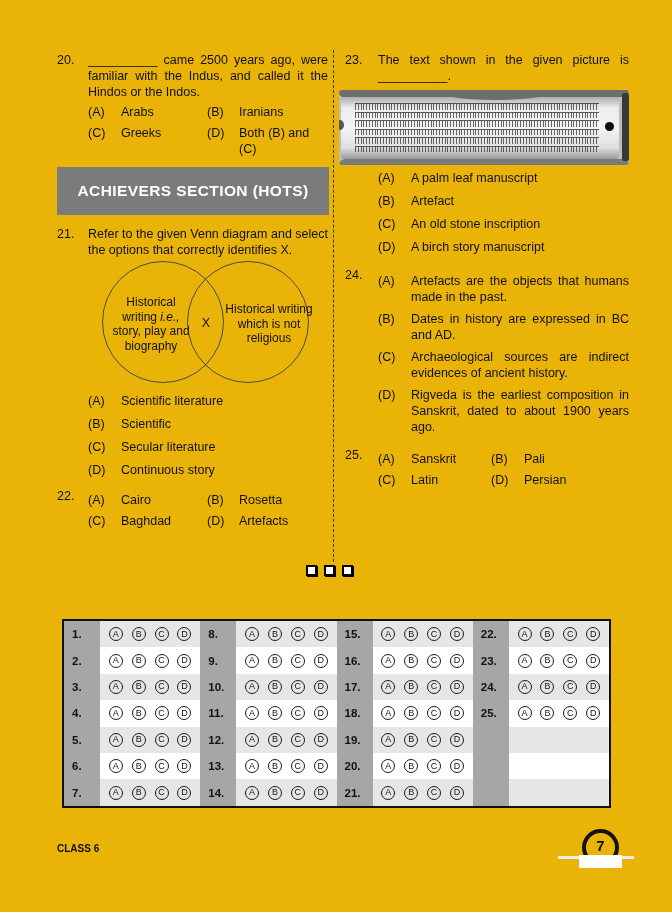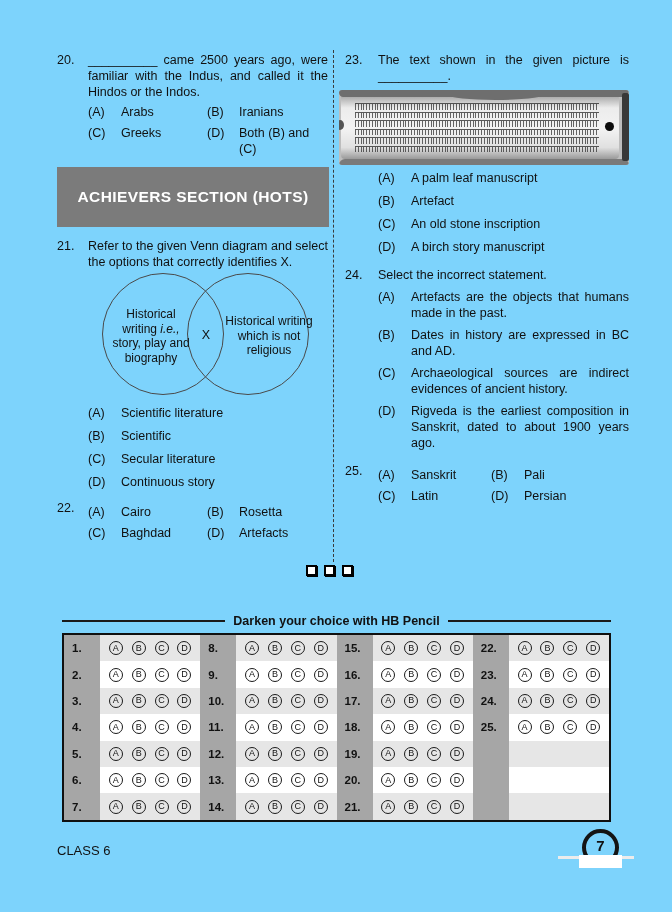--- a/index.html
+++ b/index.html
@@ -1,18 +1,18 @@
 <!DOCTYPE html>
 <html><head>
 <meta charset="utf-8">
 <style>
   * { margin:0; padding:0; box-sizing:border-box; }
   html,body { background:#ffffff; }
   .page {
-    position:relative; width:672px; height:912px; background:#7dd3fc;
+    position:relative; width:672px; height:912px; background:#eab308;
     font-family:"Liberation Sans","DejaVu Sans",sans-serif; color:#111;
     overflow:hidden;
   }
   
   .divider { position:absolute; left:333px; top:50px; height:512px; width:0; border-left:1.5px dashed #3a3a3a; }
   .col { position:absolute; top:52px; font-size:12.5px; line-height:16px; }
   .col-left  { left:57px;  width:271px; }
   .col-right { left:345px; width:284px; }
   .q { display:flex; margin-bottom:10px; }
   .qnum { flex:0 0 31px; }
@@ -25,21 +25,21 @@
   .orow { display:flex; margin-top:7px; }
   .orow:first-child { margin-top:4px; }
   .orow .olabel { flex:0 0 33px; }
   .orowb { display:flex; margin-top:6px; }
   .orowb .olabel { flex:0 0 33px; }
   .orowb .otext { flex:1; text-align:justify; }
   .indented { margin-left:33px; }
   
   .banner {
     background:#7b7b7b; color:#fff; font-weight:bold; font-size:15.5px;
-    letter-spacing:.4px; text-align:center; padding:22px 0; width:272px;
+    letter-spacing:.4px; text-align:center; padding:16px 0; width:272px;
     margin:0 0 11px 0;
   }
   
   .venn { position:relative; height:126px; margin:3px 0 6px 0; }
   .vcircle { position:absolute; top:0; width:122px; height:122px; border:1px solid #4a4a4a; border-radius:50%; background:transparent; }
   .vleft  { left:14px; }
   .vright { left:99px; }
   .vtext { position:absolute; top:50%; transform:translateY(-50%); text-align:center; font-size:12px; line-height:14.5px; }
   .vt-left  { left:21px;  width:84px; }
   .vt-right { left:136px; width:90px; }
@@ -68,21 +68,21 @@
   .omr-table { display:grid; grid-template-columns:repeat(4,1fr); border:2.5px solid #101010; margin-top:5px; background:#fff; }
   .omr-col { display:flex; flex-direction:column; }
   .omr-row { display:flex; height:26.4px; align-items:stretch; }
   .omr-num { flex:0 0 36px; background:#a6a6a6; display:flex; align-items:center; padding-left:8px; font-weight:bold; font-size:11.5px; }
   .omr-bubbles { flex:1; display:flex; align-items:center; justify-content:space-evenly; }
   .omr-row:nth-child(odd) .omr-bubbles { background:#e6e6e6; }
   .bubble { width:14px; height:14px; border:1.3px solid #1a1a1a; border-radius:50%;
     display:flex; align-items:center; justify-content:center; font-size:9px; line-height:1; background:transparent; }
   .bubble:empty { visibility:hidden; }
   
-  .class-label { position:absolute; left:57px; top:843px; font-weight:normal; font-size:13px; }
+  .class-label { position:absolute; left:57px; top:843px; font-weight:bold; font-size:10px; }
   .page-shadow-line { position:absolute; left:558px; top:856px; width:76px; height:3px; background:#ececec; }
   .page-circle { position:absolute; left:582px; top:829px; width:37px; height:37px; border:4px solid #141414;
     border-radius:50%; display:flex; align-items:center; justify-content:center; font-weight:bold; font-size:15px; }
   .page-circle::after { content:""; position:absolute; left:-7px; right:-7px; bottom:-6px; height:13px; background:#fff; }
   .page-circle span { position:relative; z-index:1; margin-bottom:4px; }
   i { font-style:italic;margin-top:19px; }
 </style>
 </head>
 <body>
 
@@ -202,21 +202,20 @@
         </div>
       <div class="orow">
           <span class="olabel">(D)</span>
           <span class="otext">A birch story manuscript</span>
         </div>
     </div>
 
     <div class="q" style="margin-bottom:12px;">
       <div class="qnum">24.</div>
       <div class="qbody">
-        <p class="qtext">Select the incorrect statement.</p>
         <div>
           <div class="orowb">
               <span class="olabel">(A)</span>
               <span class="otext">Artefacts are the objects that humans made in the past.</span>
             </div>
           <div class="orowb">
               <span class="olabel">(B)</span>
               <span class="otext">Dates in history are expressed in BC and AD.</span>
             </div>
           <div class="orowb">
@@ -249,25 +248,20 @@
 
   </section>
 
   <div class="squares">
     <div class="sq"></div>
     <div class="sq"></div>
     <div class="sq"></div>
   </div>
 
   <div class="omr">
-    <div class="omr-title-row">
-      <div class="tline"></div>
-      <div class="omr-title">Darken your choice with HB Pencil</div>
-      <div class="tline"></div>
-    </div>
     <div class="omr-table">
       <div class="omr-col">
 
           <div class="omr-row">
             <div class="omr-num">1.</div>
             <div class="omr-bubbles">
               <span class="bubble">A</span>
               <span class="bubble">B</span>
               <span class="bubble">C</span>
               <span class="bubble">D</span>

